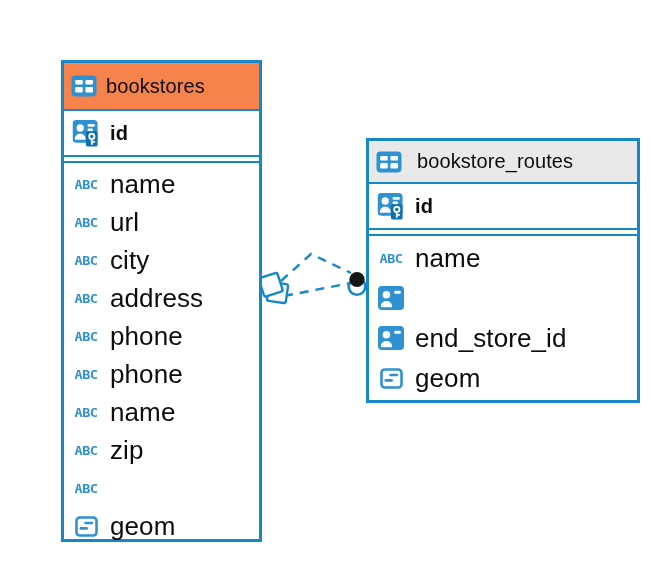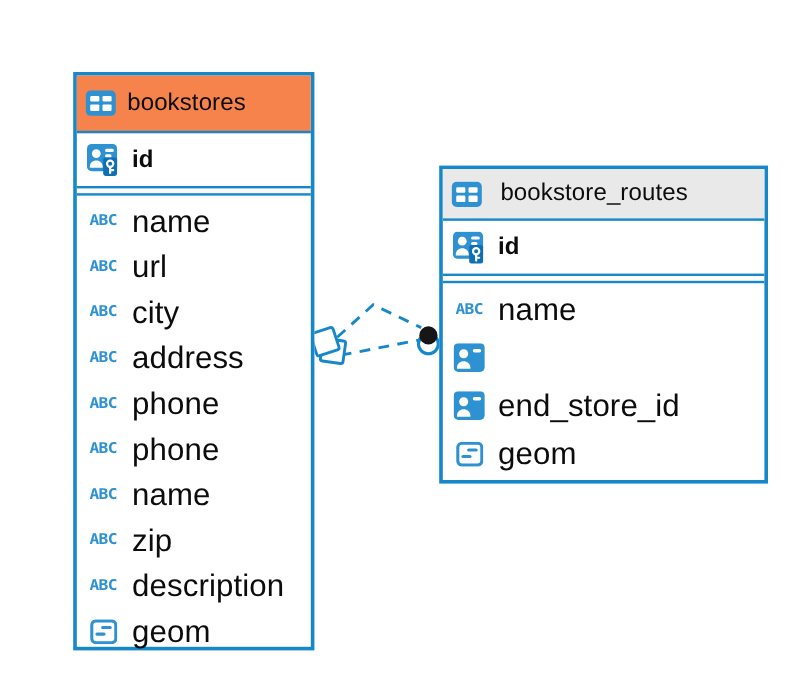--- a/index.html
+++ b/index.html
@@ -162,21 +162,20 @@
       <div class="row">
         <span class="cell-icon">
             <span class="abc">ABC</span>
           </span>
         <span class="col-name">zip</span>
       </div>
       <div class="row">
         <span class="cell-icon">
             <span class="abc">ABC</span>
           </span>
-        <span class="col-name">description</span>
       </div>
       <div class="row">
         <span class="cell-icon">
           <svg width="23" height="21" viewBox="0 0 24 22">
               <use href="#sym-geom"></use>
             </svg>
         </span>
         <span class="col-name">geom</span>
       </div>
     </div>

